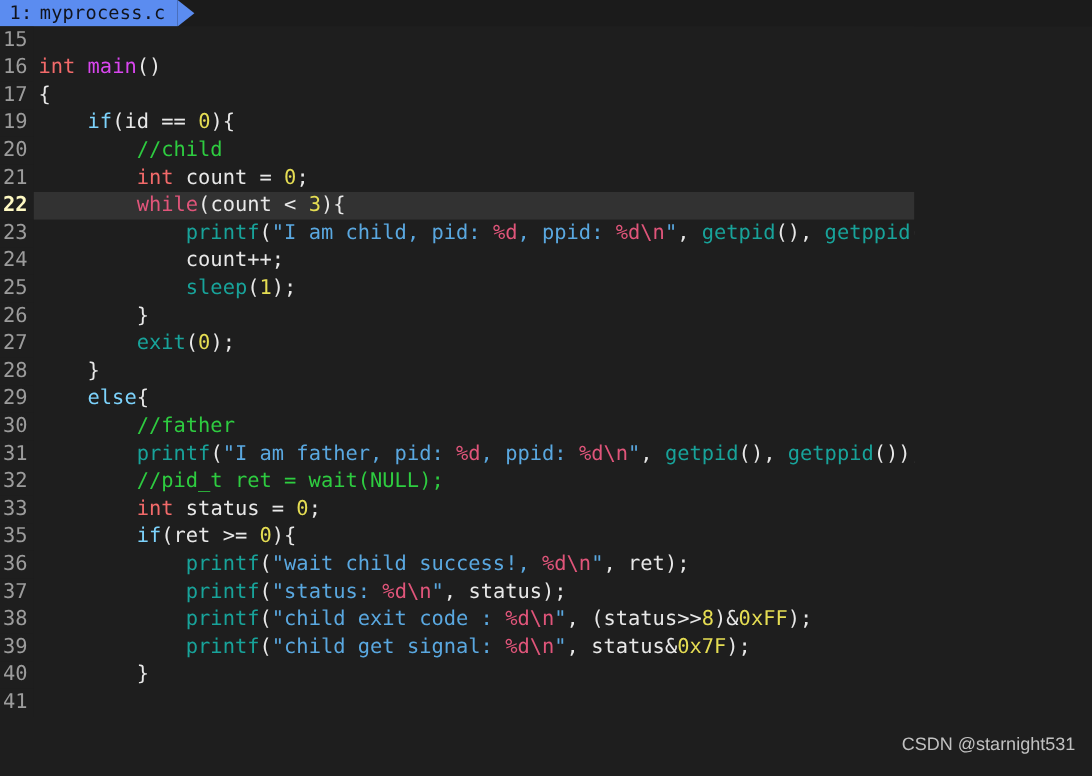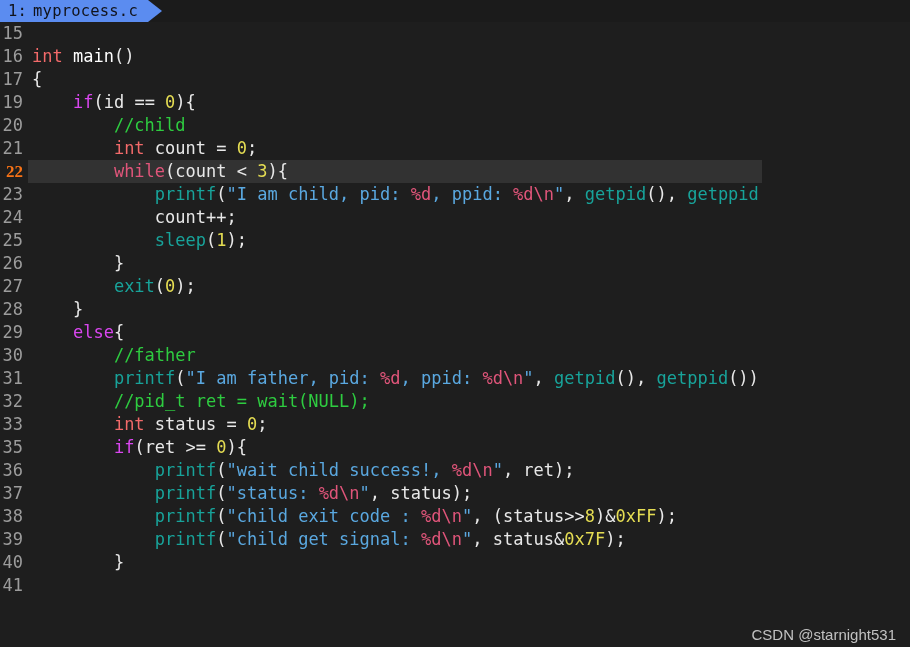--- a/index.html
+++ b/index.html
@@ -78,50 +78,50 @@
     width: 28px;
     text-align: right;
     padding-right: 5px;
     box-sizing: border-box;
     color: #9c9c9c;
     font-size: 17px;
     line-height: 23px;
     background: #1e1e1e;
     z-index: 2;
   }
-  .row.current .gutter { color: #f97316; font-weight: bold; font-family: Liberation Serif, serif; }
+  .row.current .gutter { color: #fef9c3; font-weight: bold; }
   .code-wrap {
     flex: 1 1 auto;
     height: 23px;
     line-height: 23px;
     font-size: 17px;
     overflow: hidden;
     padding-left: 4px;
     box-sizing: border-box;
   }
   .code { white-space: pre; }
 
   
   .t-plain   { color: #e8e8e8; }
-  .t-kw      { color: #d946ef; }   
+  .t-kw      { color: #7dd3fc; }   
   .t-type    { color: #f26a6a; text-align: center; }   
   .t-ctrl    { color: #e0557a; }   
   .t-fn      { color: #18a39a; }   
-  .t-fn2     { color: #ffffff; }   
+  .t-fn2     { color: #d946ef; }   
   .t-num     { color: #e5dd53; }   
   .t-str     { color: #5aa8e0; }   
   .t-fmt     { color: #e0557a; }   
   .t-cmt     { color: #2ecc40; }   
   .t-punc    { color: #e8e8e8; }
 
   
   #watermark {
     position: absolute;
     right: 14px;
-    bottom: 4px;
+    bottom: 18px;
     color: #cfcfcf;
     font-family: "Liberation Sans", sans-serif;
     font-size: 15px;
     opacity: 0.92;
     z-index: 5;
   }
 </style>
 </head>
 <body>
 

